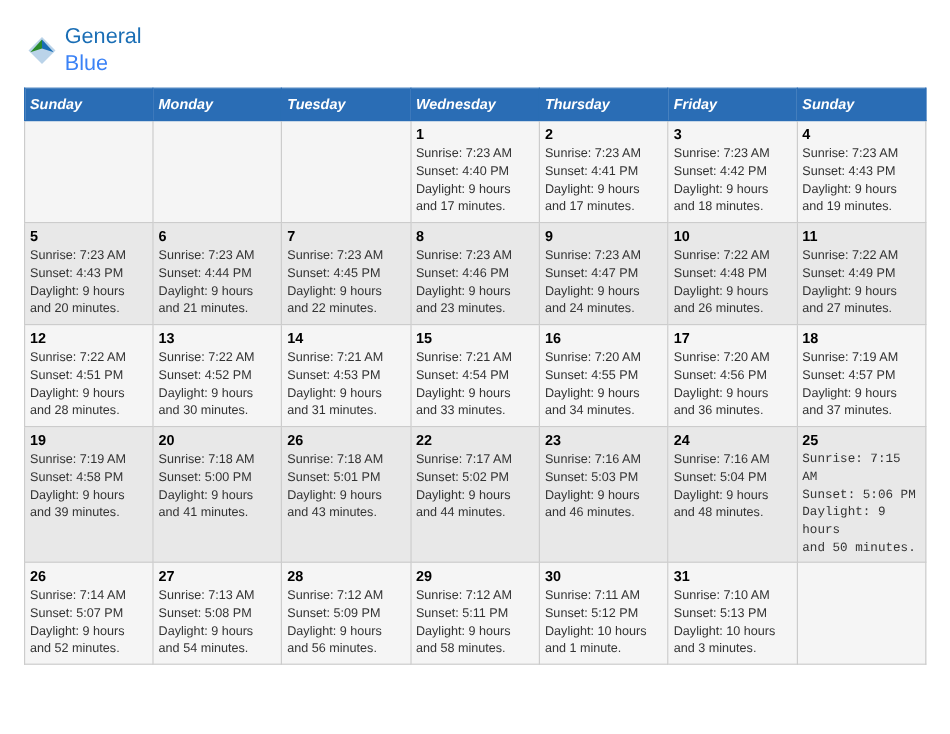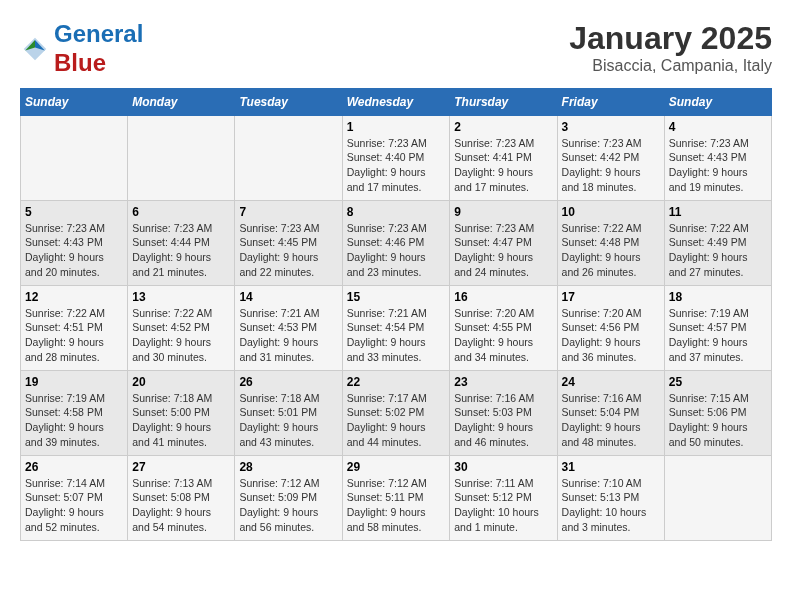--- a/index.html
+++ b/index.html
@@ -14,22 +14,22 @@
       display: flex;
       justify-content: space-between;
       align-items: flex-start;
       margin-bottom: 10px;
     }
     .logo {
       display: flex;
       align-items: center;
     }
     .logo-text {
-      font-size: 24px;
-      font-weight: bold;
+      font-size: 18px;
+      font-weight: normal;
       color: #333;
       line-height: 1.2;
     }
     .logo-text span {
       color: #1a6eb5;
     }
     .logo-icon {
       width: 30px;
       height: 30px;
       margin-right: 4px;
@@ -94,26 +94,22 @@
 
 <div class="header">
   <div class="logo">
     <svg class="logo-icon" viewBox="0 0 40 40">
       <polygon points="20,5 35,20 20,35 5,20" fill="#1a6eb5" opacity="0.3"></polygon>
       <polygon points="20,8 33,22 20,18" fill="#1a6eb5"></polygon>
       <polygon points="20,8 7,22 20,18" fill="#2a8a2a"></polygon>
     </svg>
     <div class="logo-text">
       <span>General</span><br>
-      <span style="color:#b91c1c;">Blue</span>
+      <span style="color:#3b82f6;">Blue</span>
     </div>
-  </div>
-  <div class="title-block">
-    <div class="month-title">January 2025</div>
-    <div class="location-title">Bisaccia, Campania, Italy</div>
   </div>
 </div>
 
 <table>
   <thead>
     <tr>
     <th>Sunday</th>
         <th>Monday</th>
         <th>Tuesday</th>
         <th>Wednesday</th>
@@ -296,21 +292,21 @@
         </td>
         <td>
           <span class="day-number">24</span>
           <div class="day-info" style="white-space: pre-line;">Sunrise: 7:16 AM
 Sunset: 5:04 PM
 Daylight: 9 hours
 and 48 minutes.</div>
         </td>
         <td>
           <span class="day-number">25</span>
-          <div class="day-info" style="white-space: pre-line;">Sunrise: 7:15 AM
+          <div class="day-info" style="white-space: pre-line; font-family: Liberation Mono, monospace;">Sunrise: 7:15 AM
 Sunset: 5:06 PM
 Daylight: 9 hours
 and 50 minutes.</div>
         </td>
       </tr>
       <tr>
         <td>
           <span class="day-number">26</span>
           <div class="day-info" style="white-space: pre-line;">Sunrise: 7:14 AM
 Sunset: 5:07 PM

